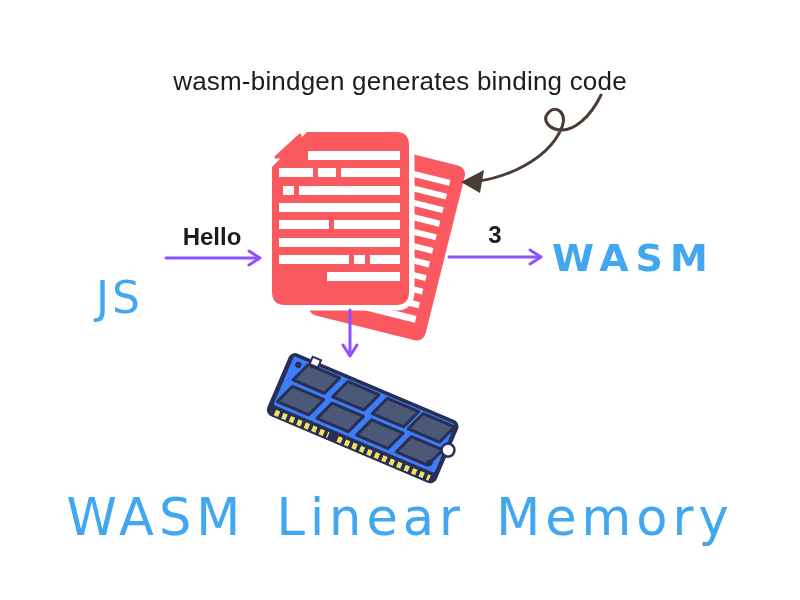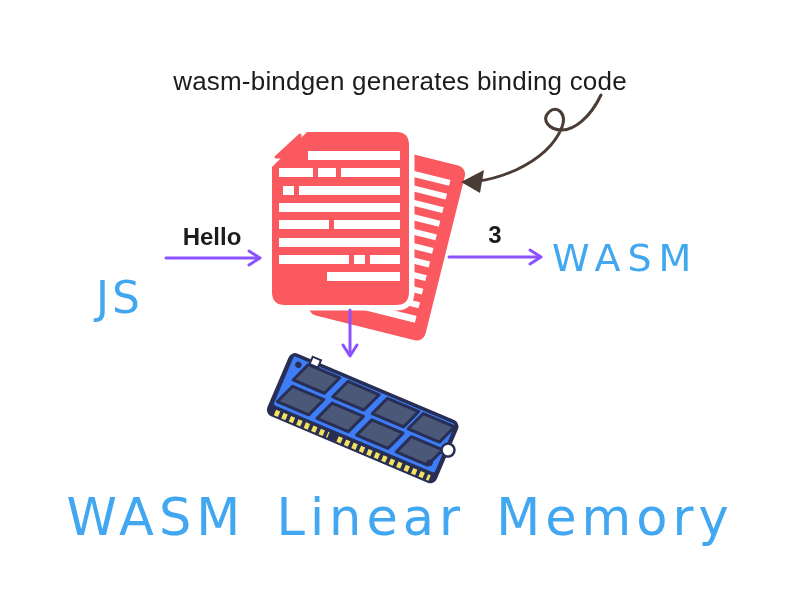--- a/index.html
+++ b/index.html
@@ -44,21 +44,21 @@
     color: var(--accent-blue, #41a7f0);
     letter-spacing: 3px;
     margin-top: 40px;
   }
   .wasm-label {
     position: absolute;
     left: 552px;
     top: 236px;
     font-size: 38px;
     font-family: "DejaVu Sans", sans-serif;
-    font-weight: 400;
+    font-weight: 700;
     color: var(--accent-blue, #41a7f0);
     letter-spacing: 7px;
   }
   .arrow-label {
     position: absolute;
     font-size: 24px;
     font-weight: 700;
     color: var(--text-black, #1c1c1c);
     text-align: center;
     font-family: "Liberation Sans", sans-serif;

